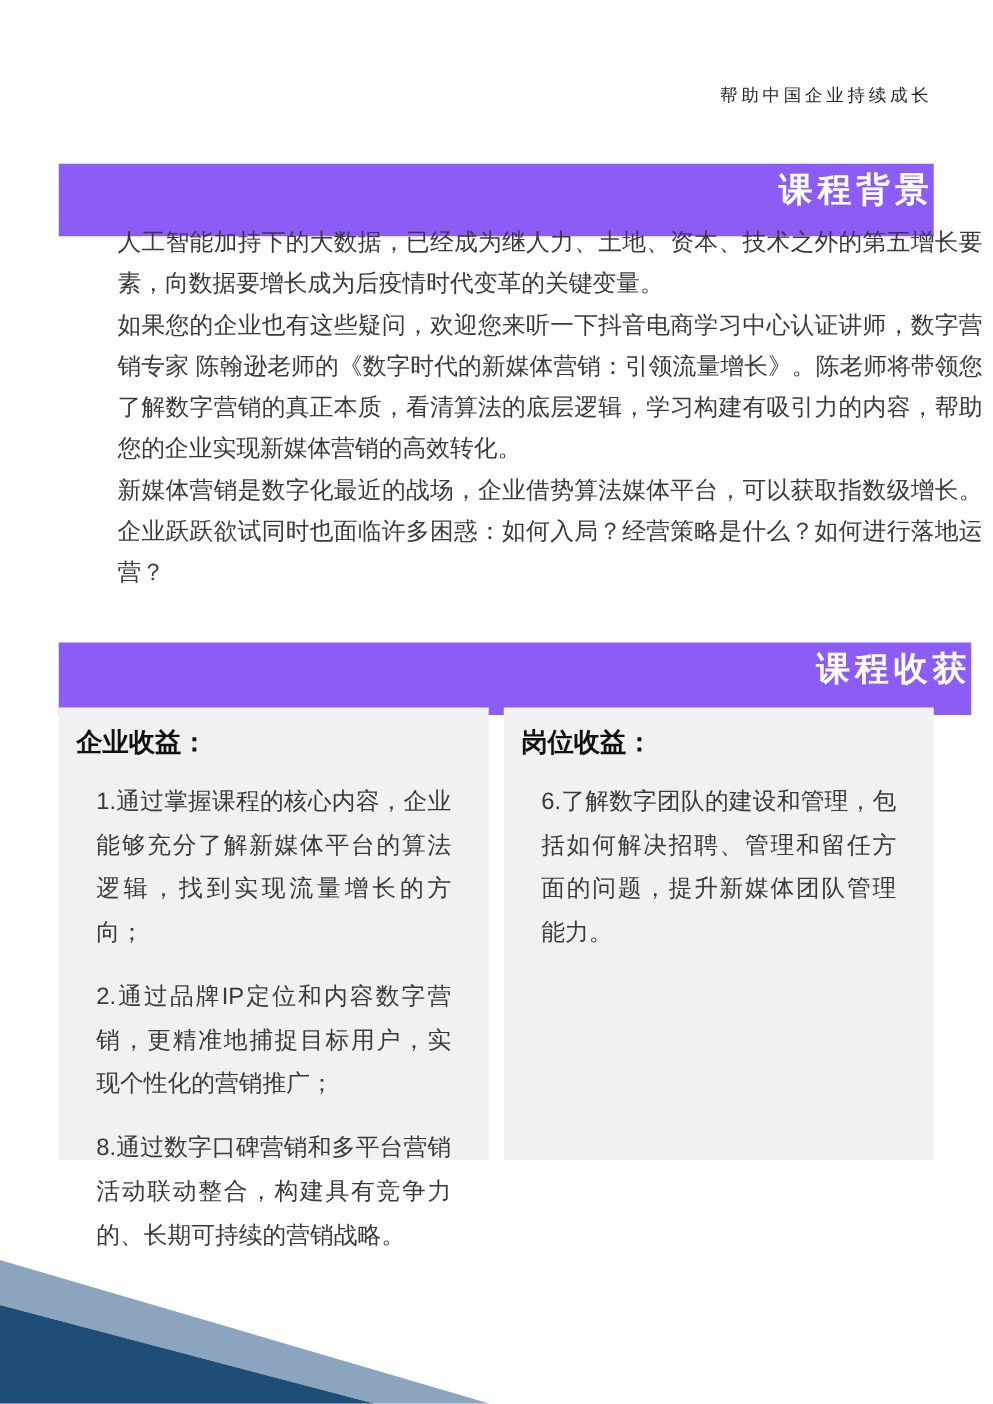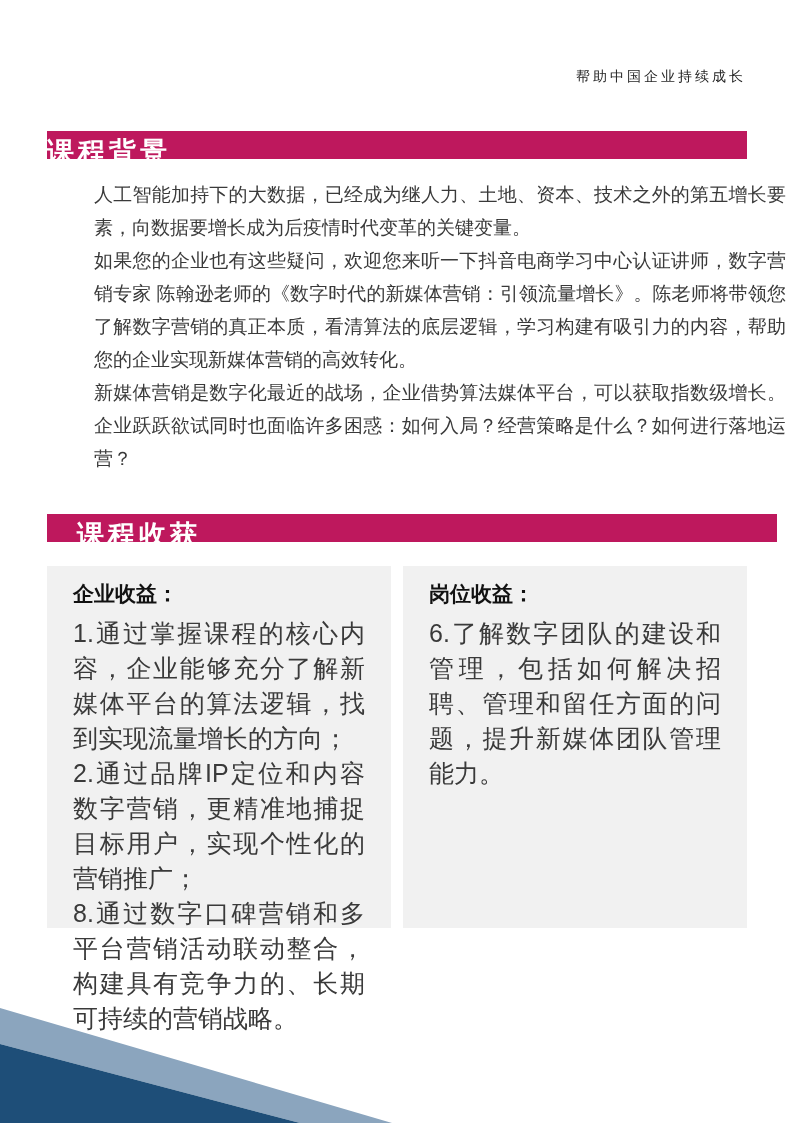--- a/index.html
+++ b/index.html
@@ -14,27 +14,27 @@
   .tagline {
     position: absolute;
     top: 68px; right: 48px;
     font-size: 14px;
     font-weight: normal;
     letter-spacing: 3px;
     color: #262626;
   }
   .banner {
     position: absolute;
-    left: 47px; width: 700px; height: 28px;
-    background: #be185d;
+    left: 47px; width: 700px; height: 58px;
+    background: #8b5cf6;
     color: #ffffff;
     font-size: 27px;
     font-weight: bold;
     letter-spacing: 4px;
-    text-align: left;
+    text-align: right;
     line-height: 42px;
   }
   .banner.bg { top: 131px; }
   .banner.gain { top: 514px; padding-left: 30px; }
   .bg-text {
     position: absolute;
     left: 47px; top: 178px; width: 700px;
     font-size: 19px;
     line-height: 33px;
     color: #3a3a3a;
@@ -44,34 +44,34 @@
   .bg-text p { margin: 0; padding: 0 0 0 8px; }
   .columns {
     position: absolute;
     left: 47px; top: 566px; width: 700px; height: 362px;
     display: flex;
     gap: 12px;
   }
   .col-box {
     background: #f1f1f1;
     flex: 1 1 0;
-    padding: 12px 26px;
+    padding: 12px 14px;
     box-sizing: border-box;
   }
   .col-heading {
     font-size: 21px;
     font-weight: bold;
     color: #111111;
     margin: 2px 0 8px 0;
   }
   .col-item {
-    font-size: 25px;
+    font-size: 19px;
     line-height: 35px;
     color: #3a3a3a;
-    margin: 0;
+    margin: 16px;
     text-align: justify;
   }
   .footer-deco {
     position: absolute;
     left: 0; bottom: 0;
     width: 794px; height: 143px;
     display: block;
   }
 </style>
 </head>

